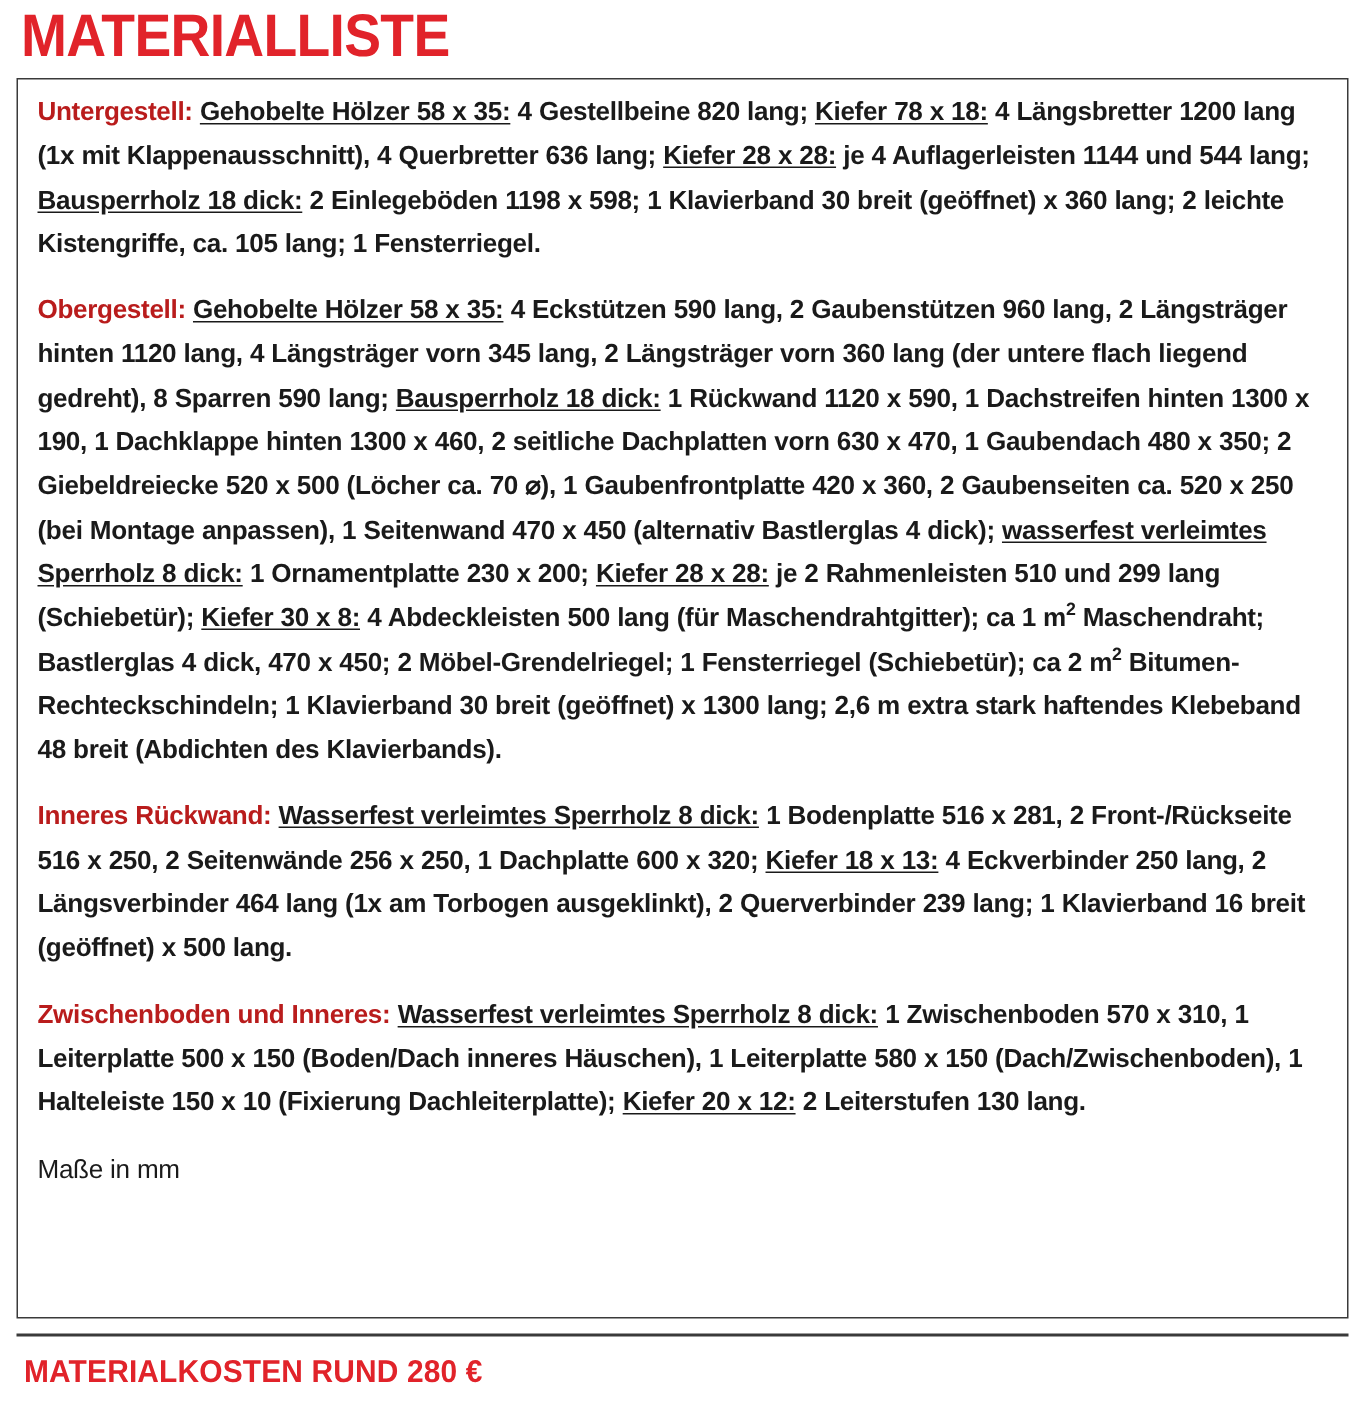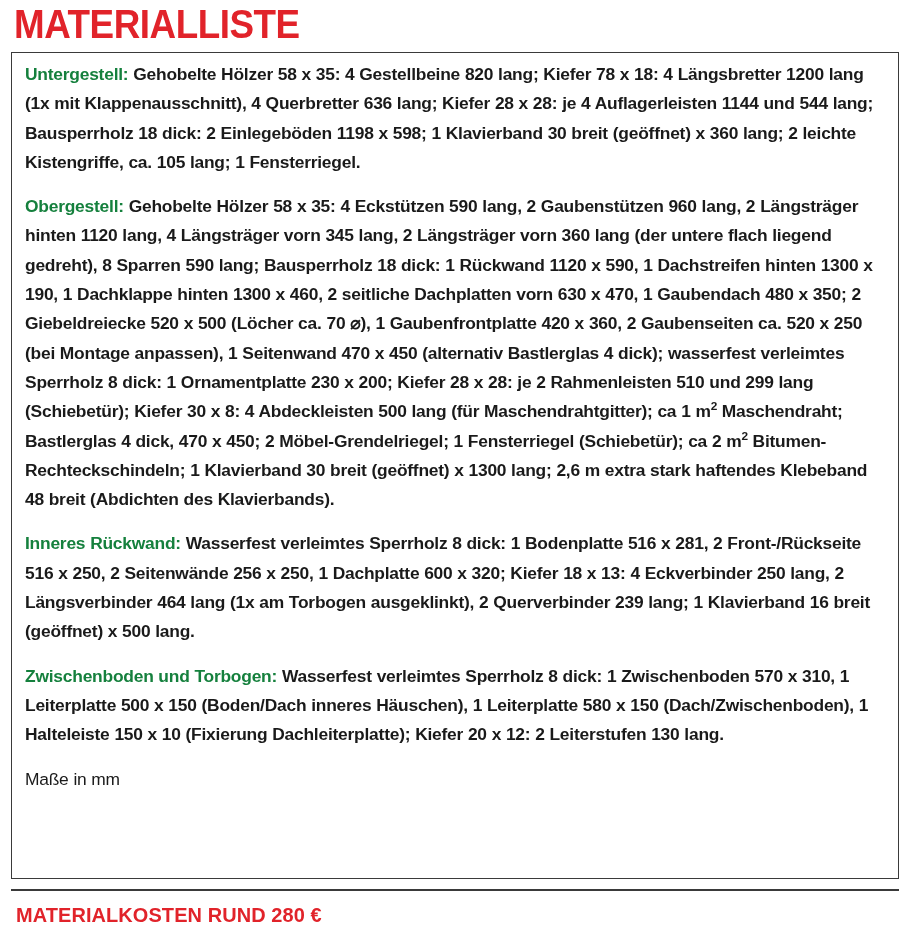--- a/index.html
+++ b/index.html
@@ -53,23 +53,24 @@
     font-weight: 600;
     margin: 0 0 15px 0;
     text-align: left;
     letter-spacing: -0.22px;
     word-spacing: 0.2px;
   }
   .para:last-child { margin-bottom: 0; }
 
   .para .lbl {
     font-weight: bold;
-    color: #15803d;
+    color: #b91c1c;
   }
   .para .mat {
+    text-decoration: underline;
     text-underline-offset: 2px;
     font-weight: 600;
   }
   .para .body { font-weight: 600; }
 
   .para-tight { margin-bottom: 8px; }
   .para-maesse { font-weight: normal; margin-bottom: 0; }
 
   sup { font-size: 0.68em; vertical-align: super; line-height: 0; }
 
@@ -114,21 +115,21 @@
       <span class="lbl">Obergestell:</span>
       <span class="mat">Gehobelte Hölzer 58 x 35:</span><span class="body"> 4 Eckstützen 590 lang, 2 Gaubenstützen 960 lang, 2 Längsträger hinten 1120 lang, 4 Längsträger vorn 345 lang, 2 Längsträger vorn 360 lang (der untere flach liegend gedreht), 8 Sparren 590 lang; </span><span class="mat">Bausperrholz 18 dick:</span><span class="body"> 1 Rückwand 1120 x 590, 1 Dachstreifen hinten 1300 x 190, 1 Dachklappe hinten 1300 x 460, 2 seitliche Dachplatten vorn 630 x 470, 1 Gaubendach 480 x 350; 2 Giebeldreiecke 520 x 500 (Löcher ca. 70 ⌀), 1 Gaubenfrontplatte 420 x 360, 2 Gaubenseiten ca. 520 x 250 (bei Montage anpassen), 1 Seitenwand 470 x 450 (alternativ Bastlerglas 4 dick); </span><span class="mat">wasserfest verleimtes Sperrholz 8 dick:</span><span class="body"> 1 Ornamentplatte 230 x 200; </span><span class="mat">Kiefer 28 x 28:</span><span class="body"> je 2 Rahmenleisten 510 und 299 lang (Schiebetür); </span><span class="mat">Kiefer 30 x 8:</span><span class="body"> 4 Abdeckleisten 500 lang (für Maschendrahtgitter); ca 1 m<sup>2</sup> Maschendraht; Bastlerglas 4 dick, 470 x 450; 2 Möbel-Grendelriegel; 1 Fensterriegel (Schiebetür); ca 2 m<sup>2</sup> Bitumen-Rechteckschindeln; 1 Klavierband 30 breit (geöffnet) x 1300 lang; 2,6 m extra stark haftendes Klebeband 48 breit (Abdichten des Klavierbands).</span>
     </p>
 
     <p class="para">
       <span class="lbl">Inneres Rückwand:</span>
       <span class="mat">Wasserfest verleimtes Sperrholz 8 dick:</span><span class="body"> 1 Bodenplatte 516 x 281, 2 Front-/Rückseite 516 x 250, 2 Seitenwände 256 x 250, 1 Dachplatte 600 x 320; </span><span class="mat">Kiefer 18 x 13:</span><span class="body"> 4 Eckverbinder 250 lang, 2 Längsverbinder 464 lang (1x am Torbogen ausgeklinkt), 2 Querverbinder 239 lang; 1 Klavierband 16 breit (geöffnet) x 500 lang.</span>
     </p>
 
     <p class="para">
-      <span class="lbl">Zwischenboden und Torbogen:</span>
+      <span class="lbl">Zwischenboden und Inneres:</span>
       <span class="mat">Wasserfest verleimtes Sperrholz 8 dick:</span><span class="body"> 1 Zwischenboden 570 x 310, 1 Leiterplatte 500 x 150 (Boden/Dach inneres Häuschen), 1 Leiterplatte 580 x 150 (Dach/Zwischenboden), 1 Halteleiste 150 x 10 (Fixierung Dachleiterplatte); </span><span class="mat">Kiefer 20 x 12:</span><span class="body"> 2 Leiterstufen 130 lang.</span>
     </p>
 
 
     <p class="para para-maesse">Maße in mm</p>
 
   </div>
 
   <div class="footer-rule"></div>
 

